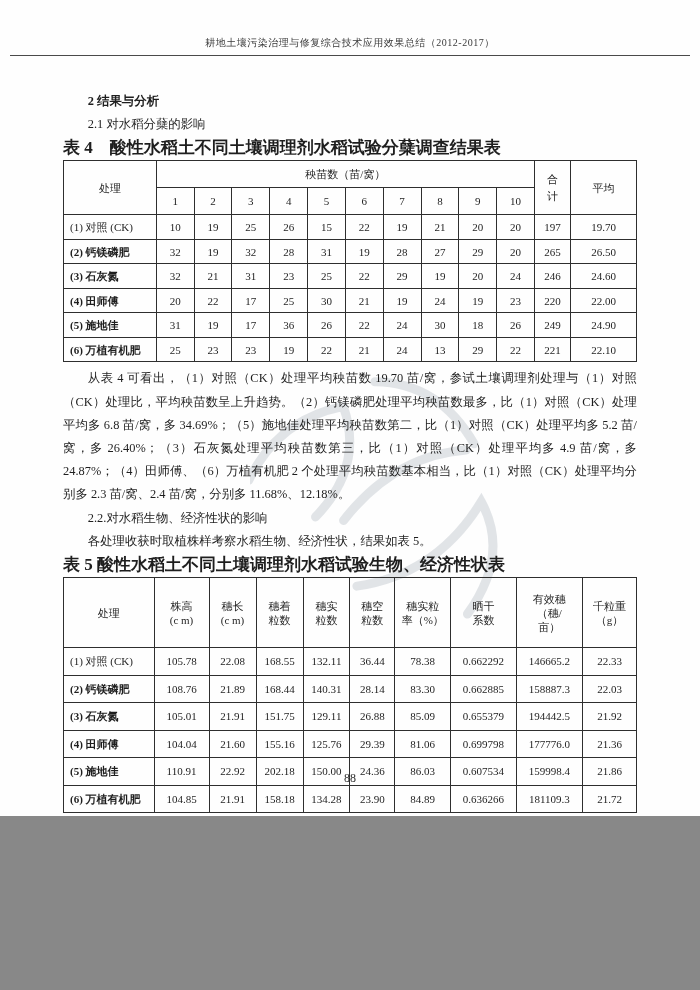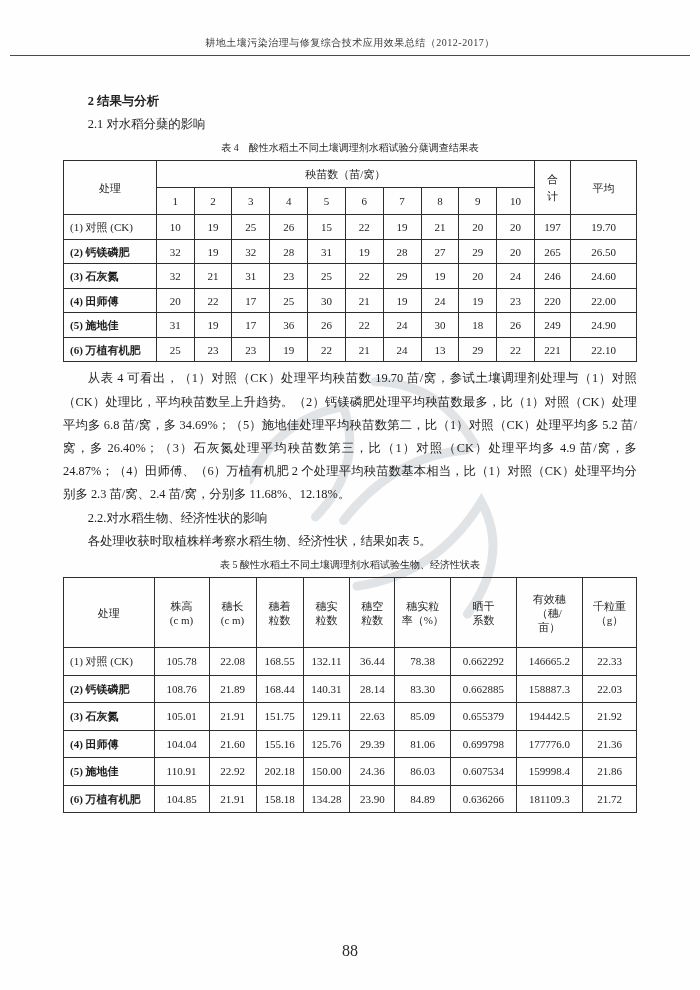--- a/index.html
+++ b/index.html
@@ -1,18 +1,18 @@
 <!DOCTYPE html>
 <html lang="zh"><head>
 <meta charset="utf-8">
 <style>
   html,body{margin:0;padding:0;background:#888;}
   .page{
     position:relative;
-    width:700px;height:990px;
+    width:700px;height:816px;
     background:#fefefe;
     margin:0 auto;
     overflow:hidden;
     font-family:"Liberation Serif","DejaVu Serif",serif;
     color:#1e1e1e;
   }
   
   .doc-header{
     position:absolute;top:36px;left:0;width:100%;
     text-align:center;font-size:10px;color:#3a3a3a;
@@ -30,22 +30,22 @@
   
   .content{
     position:absolute;left:63px;right:63px;top:70px;
     font-size:12.4px;line-height:23.2px;text-align:justify;
   }
   p{margin:0;}
   .indent{text-indent:2em;}
   .sec-heading{font-weight:bold;text-indent:2em;margin-top:20px;}
   .sub-heading{font-weight:normal;text-indent:2em;}
   .tbl-caption{
-    text-align:center;font-size:10px;margin-top:3px;margin-bottom:3px;
-    line-height:18px;text-indent:0;
+    text-align:left;font-size:17px;margin-top:3px;margin-bottom:3px;
+    line-height:18px;text-indent:0;font-weight:bold;
   }
   table{
     border-collapse:collapse;width:100%;table-layout:fixed;
     font-size:11px;line-height:14px;
   }
   .tbl{border:1.6px solid #2a2a2a;}
   .tbl td,.tbl th{
     border:1px solid #2e2e2e;text-align:center;vertical-align:middle;
     padding:1px 2px;font-weight:normal;white-space:pre-line;
     overflow:hidden;
@@ -54,21 +54,21 @@
   .t4 tbody tr{height:24.5px;}
   .t5 thead tr{height:70px;}
   .t5 tbody tr{height:27.5px;}
   .tbl tbody td:first-child{text-align:left;padding-left:6px;}
   .tbl tbody tr:nth-child(n+2) td:first-child{font-weight:bold;}
   .t4{margin-bottom:5px;}
   .total-cell{line-height:17px;}
   
   .page-number{
     position:absolute;bottom:30px;left:0;width:100%;
-    text-align:center;font-size:16px;color:#2a2a2a;
+    text-align:center;font-size:12px;color:#2a2a2a;
   }
 </style>
 </head>
 <body>
 
 <div class="page">
 
   <div class="doc-header">耕地土壤污染治理与修复综合技术应用效果总结（2012-2017）</div>
   <div class="header-rule"></div>
 
@@ -291,21 +291,21 @@
             <td>0.662885</td>
             <td>158887.3</td>
             <td>22.03</td>
           </tr>
           <tr>
             <td>(3) 石灰氮</td>
             <td>105.01</td>
             <td>21.91</td>
             <td>151.75</td>
             <td>129.11</td>
-            <td>22.63</td>
+            <td>26.88</td>
             <td>85.09</td>
             <td>0.655379</td>
             <td>194442.5</td>
             <td>21.92</td>
           </tr>
           <tr>
             <td>(4) 田师傅</td>
             <td>104.04</td>
             <td>21.60</td>
             <td>155.16</td>

